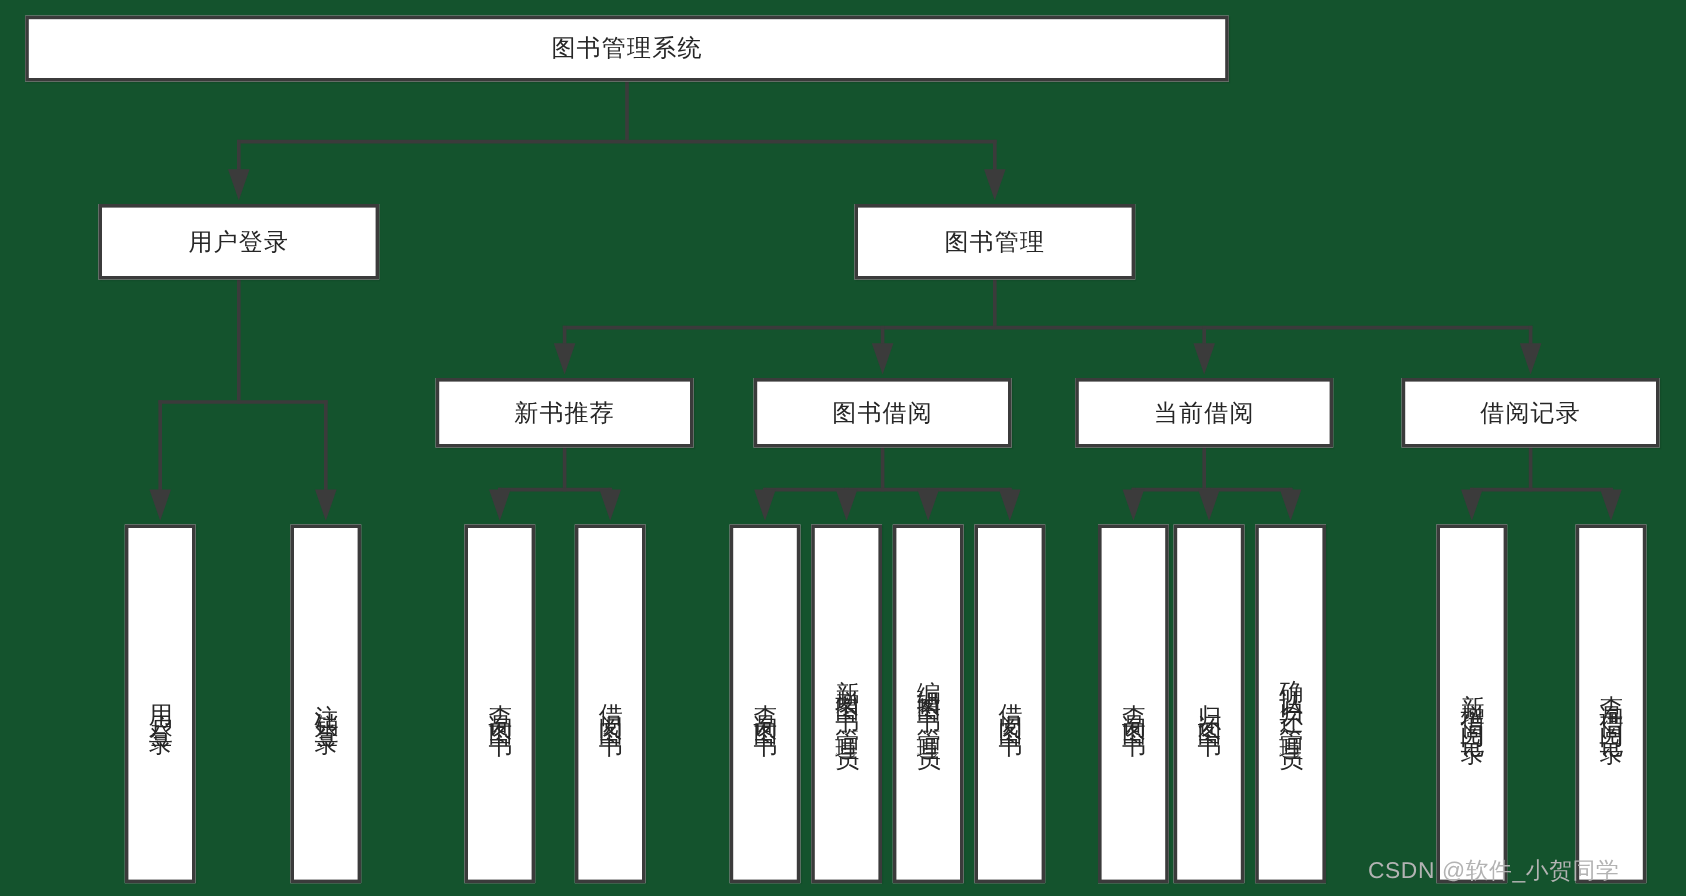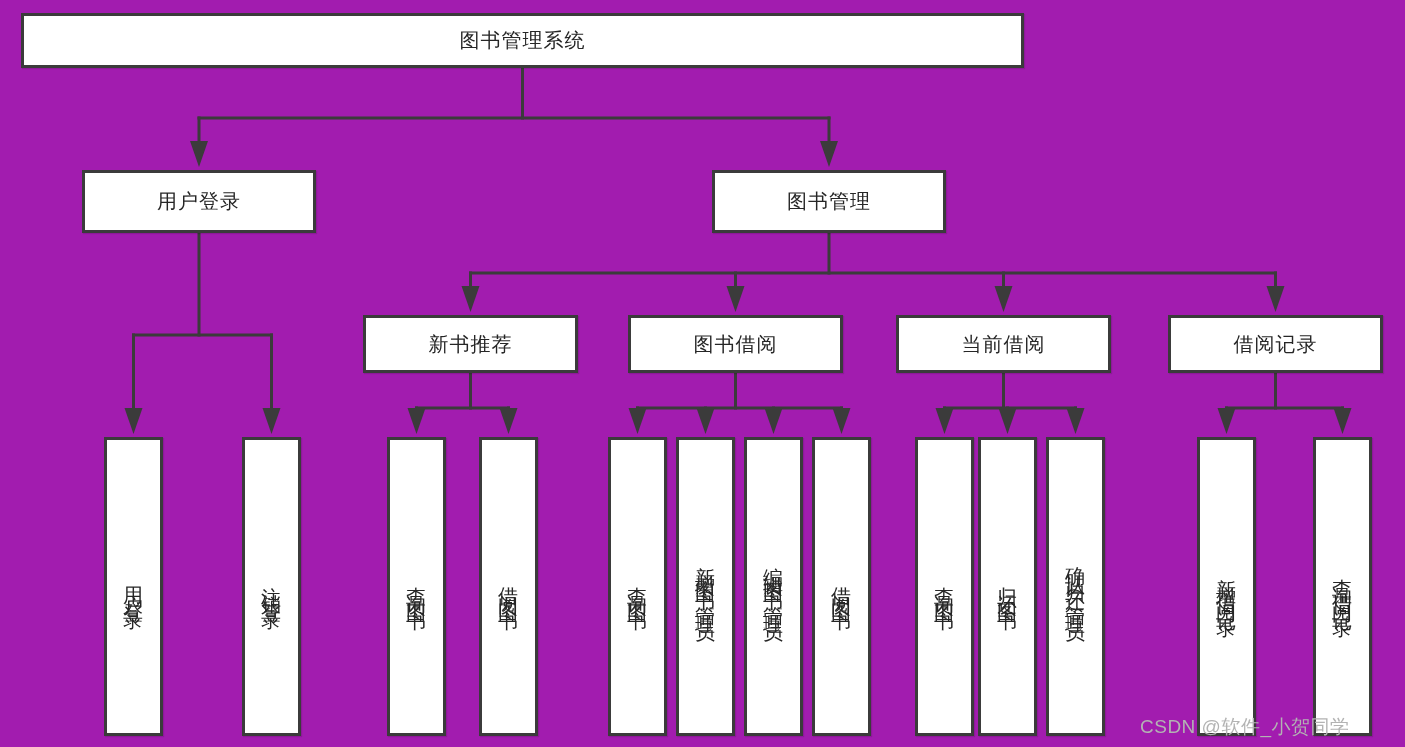--- a/index.html
+++ b/index.html
@@ -5,21 +5,21 @@
   :root{
     --line:#3b3b3b;
     --text:#262626;
     --wm:#b3b3b3;
   }
   html,body{margin:0;padding:0;background:#ffffff;}
   body{font-family:"Liberation Sans","DejaVu Sans",sans-serif;}
   #diagram{
     position:relative;
     width:1405px;height:747px;
-    background:#a21caf;
+    background:#14532d;
     overflow:hidden;
   }
   #connectors{
     position:absolute;left:0;top:0;width:1405px;height:747px;
     pointer-events:none;
   }
   .box{
     position:absolute;
     box-sizing:border-box;
     background:#ffffff;

